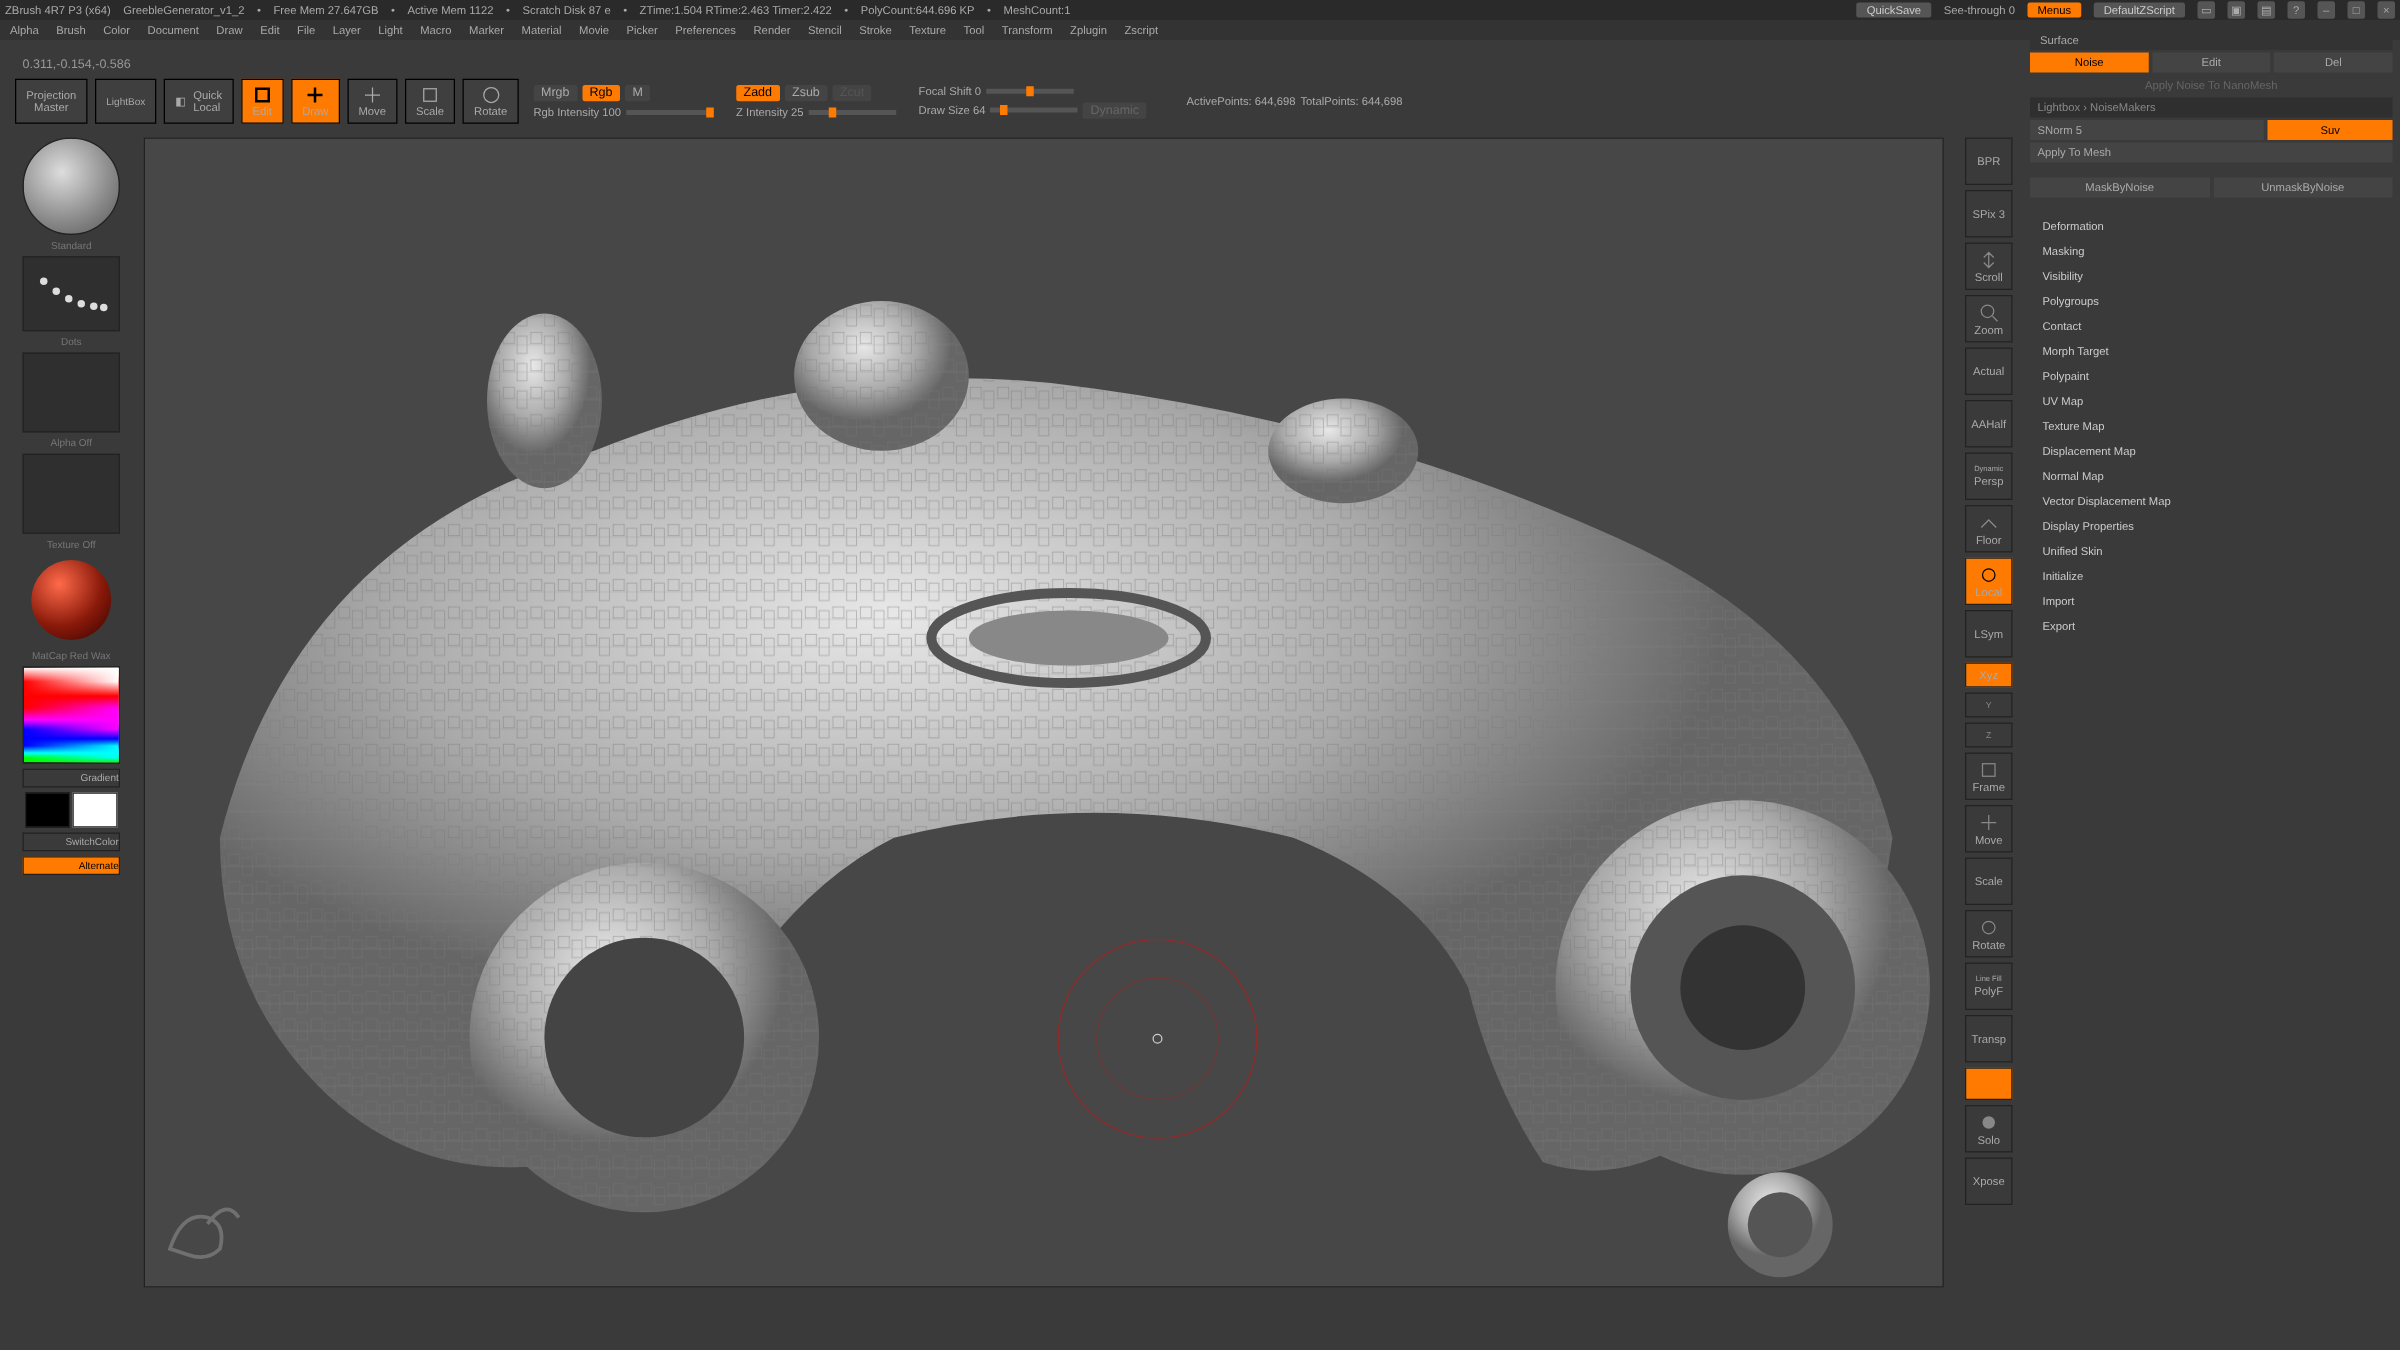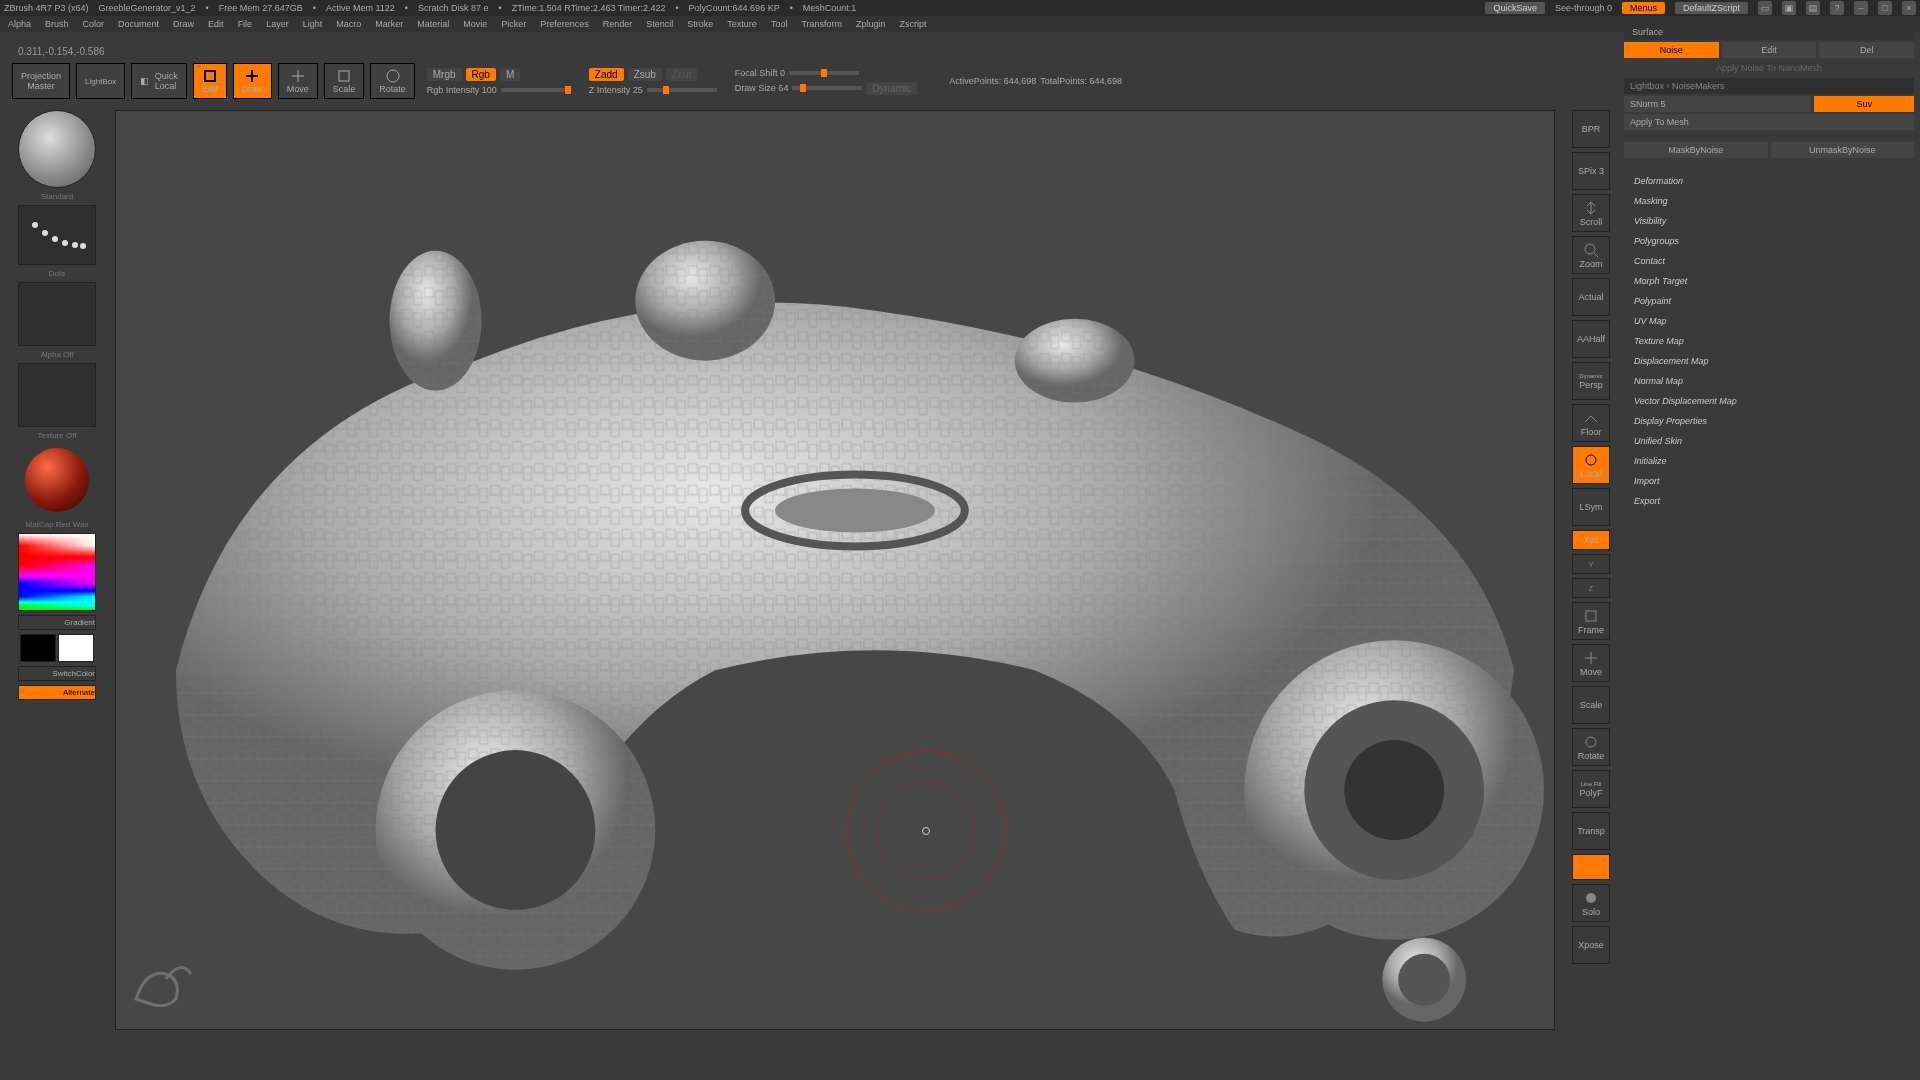--- a/index.html
+++ b/index.html
@@ -62,21 +62,21 @@
 .navbtn svg { width:16px; height:16px; }
 
 
 .rpanel { position:absolute; top:24px; right:6px; width:290px; display:flex; flex-direction:column; gap:2px; }
 .rpanel .hdr { background:#333; padding:3px 8px; font-size:9px; color:#aaa; }
 .rpanel .row { display:flex; gap:3px; }
 .rpanel .b { flex:1; background:#444; padding:3px 6px; font-size:9px; text-align:center; cursor:pointer; }
 .rpanel .b.o { background:#ff7a00; color:#000; }
 .rpanel .b.dim { color:#666; background:#3a3a3a; }
 .rpanel .field { background:#2f2f2f; padding:3px 6px; font-size:9px; color:#888; }
-.rpanel .sub { padding:4px 10px; font-size:9px; color:#ccc; cursor:pointer;font-style:italic; }
+.rpanel .sub { padding:4px 10px; font-size:9px; color:#ccc; cursor:pointer; }
 </style>
 </head>
 <body>
 
 <div class="titlebar">
   <span class="ti">ZBrush 4R7 P3 (x64)</span>
   <span class="ti">GreebleGenerator_v1_2</span>
   <span>•</span>
     <span class="ti">Free Mem 27.647GB</span>
   <span>•</span>

